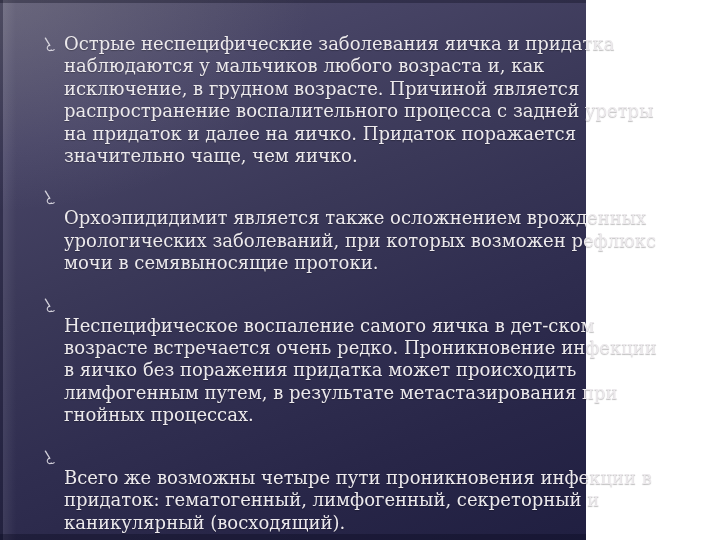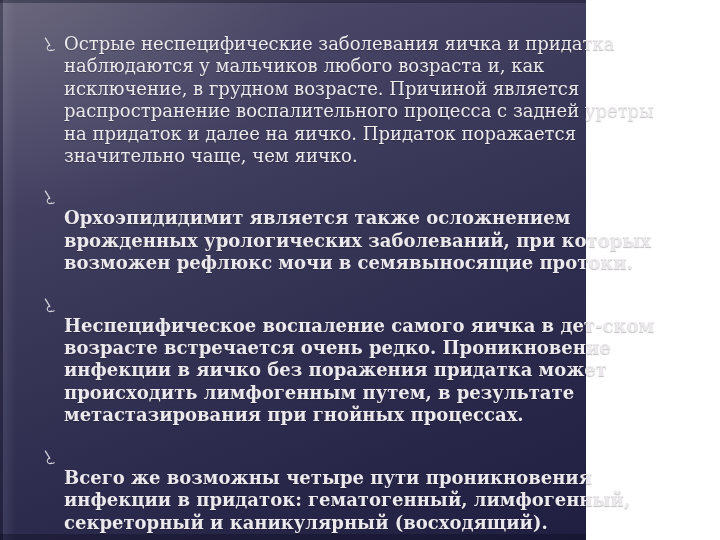--- a/index.html
+++ b/index.html
@@ -24,21 +24,21 @@
     color: #ece9ec; font-size: 18px; line-height: 22.4px;
     text-shadow: 0 1px 1px rgba(0,0,0,0.25);
   }
   .item { position: relative; padding-left: 24px; margin-bottom: 19px; }
   .item:last-child { margin-bottom: 0; }
   .bullet {
     position: absolute; left: 1px; top: 4px; width: 14px; height: 16px;
     opacity: 0.85; display: inline-block;
   }
   .bullet svg { display: block; }
-  .item.stacked .text { padding-top: 21px; font-weight: bold; }
+  .item.stacked .text { padding-top: 21px; }
   .text { margin: 0; }
 </style>
 </head>
 <body>
 
 <div class="slide">
   <div class="edge-left-light"></div>
   <div class="edge-left-dark"></div>
   <div class="edge-top"></div>
   <div class="edge-bottom"></div>

